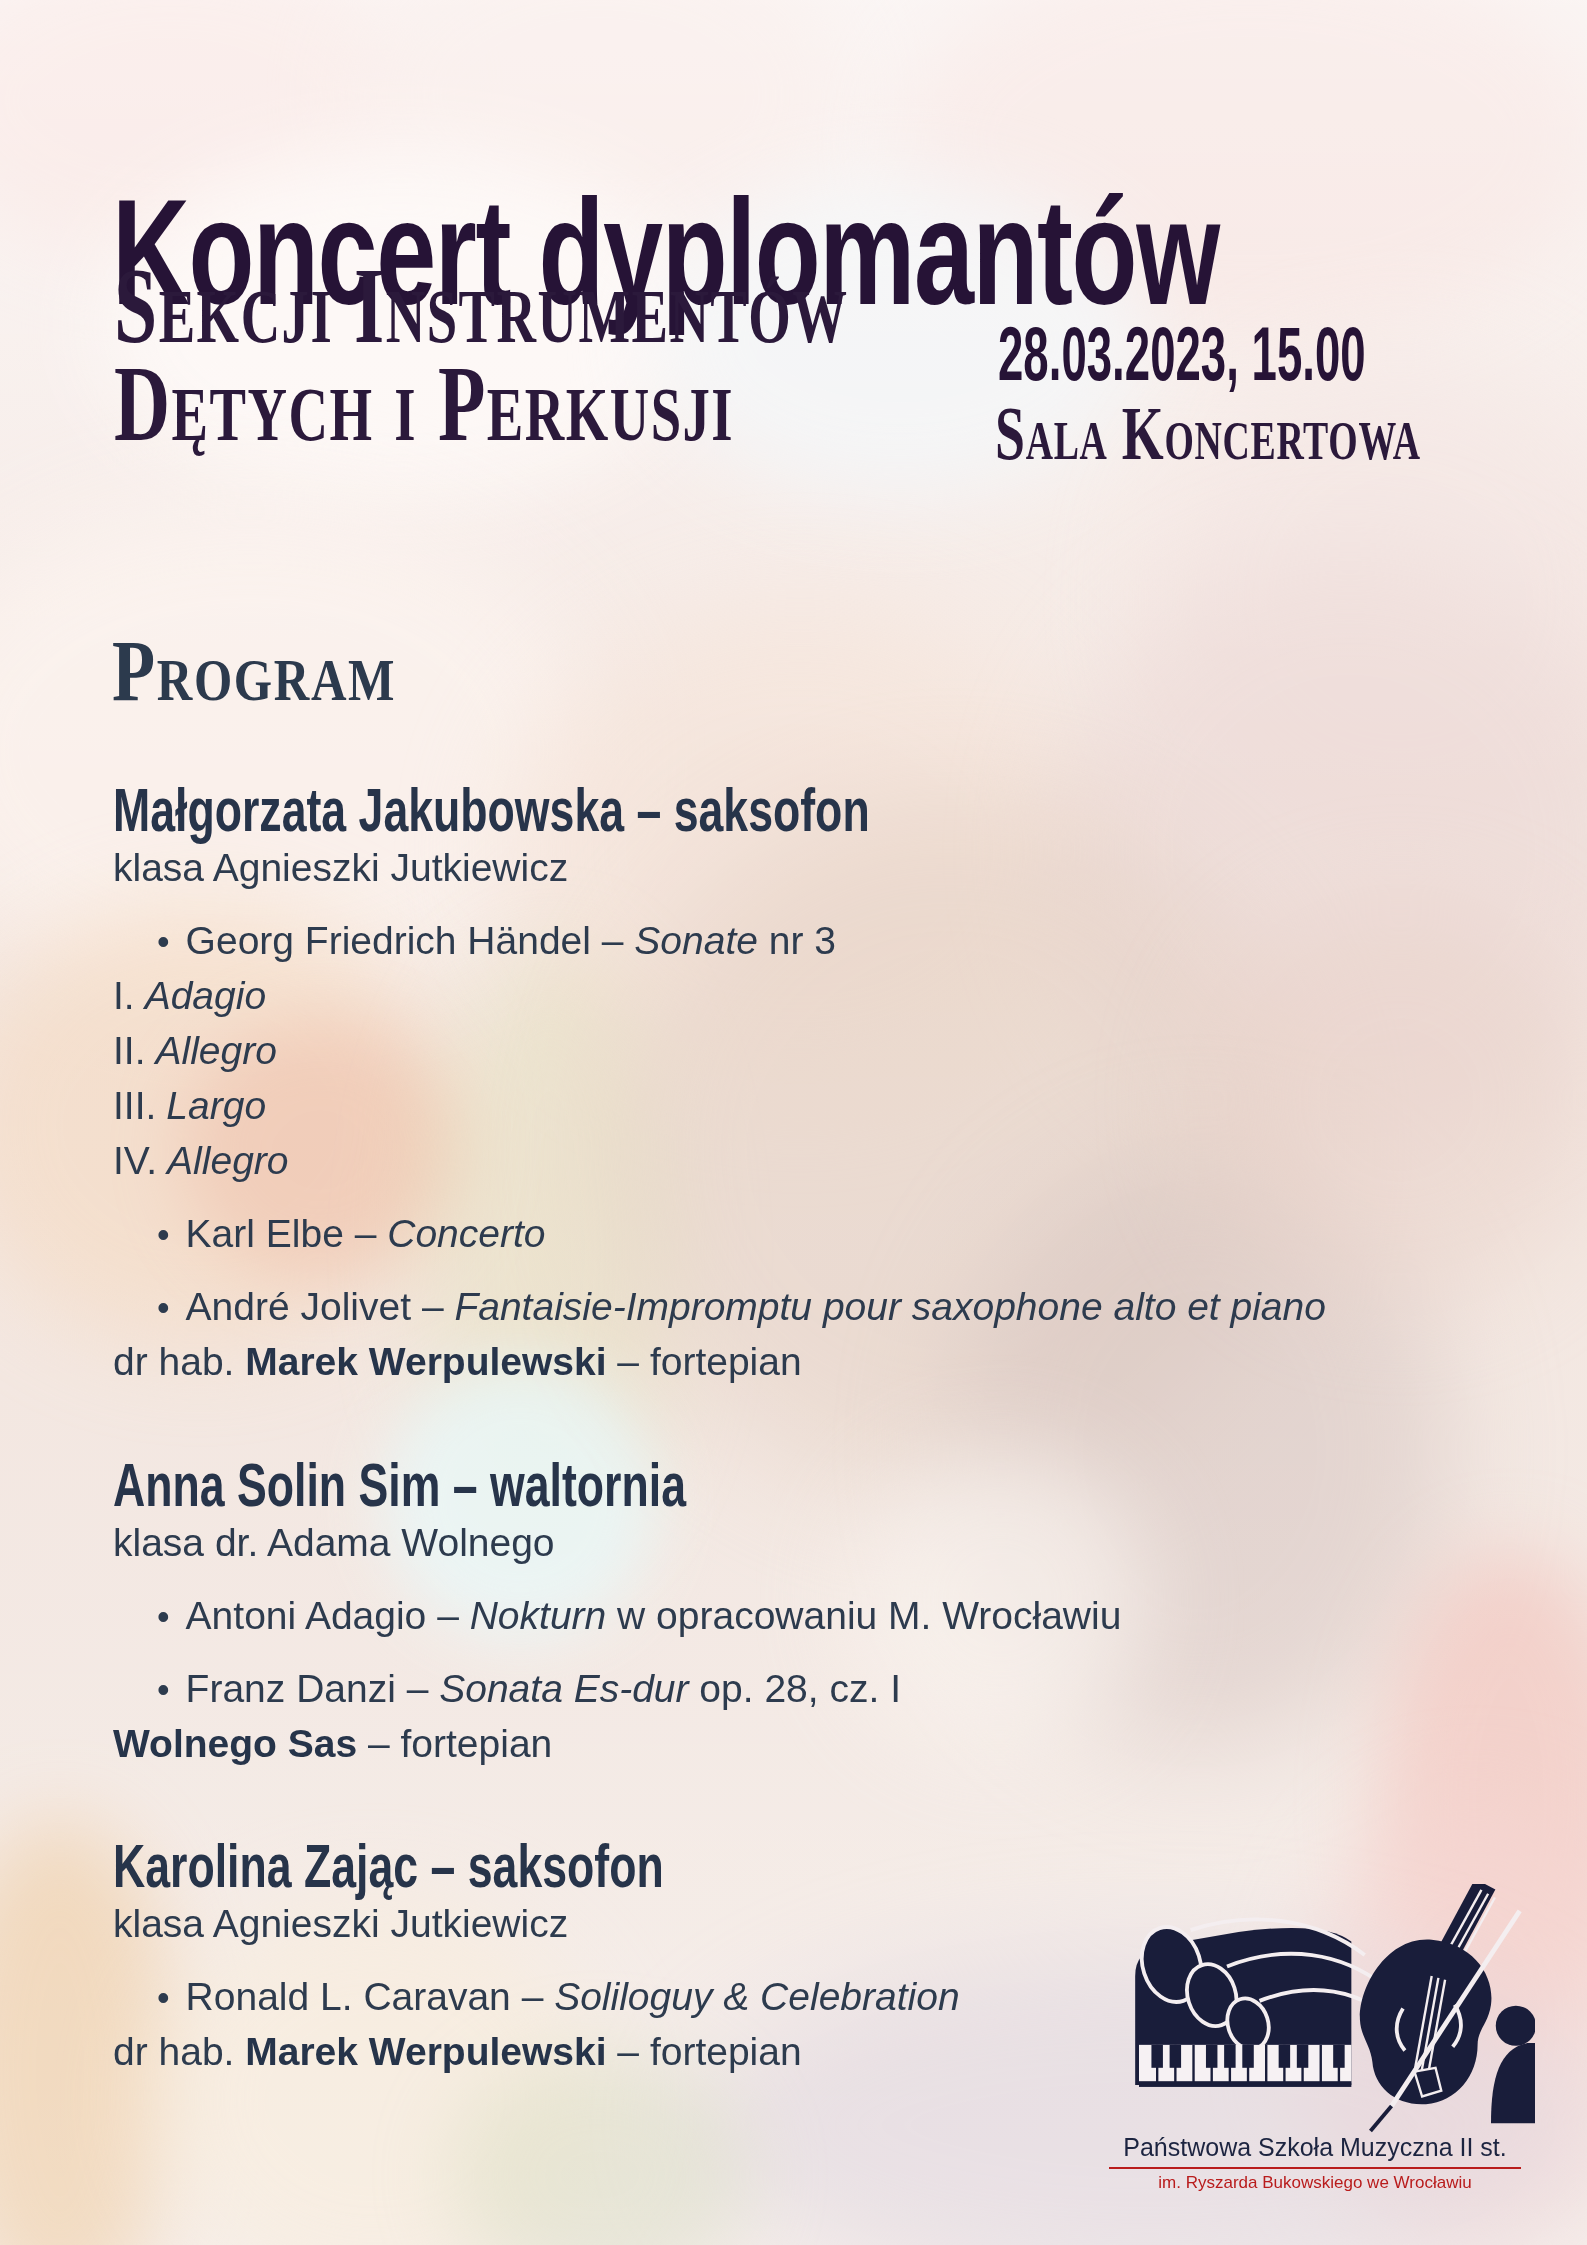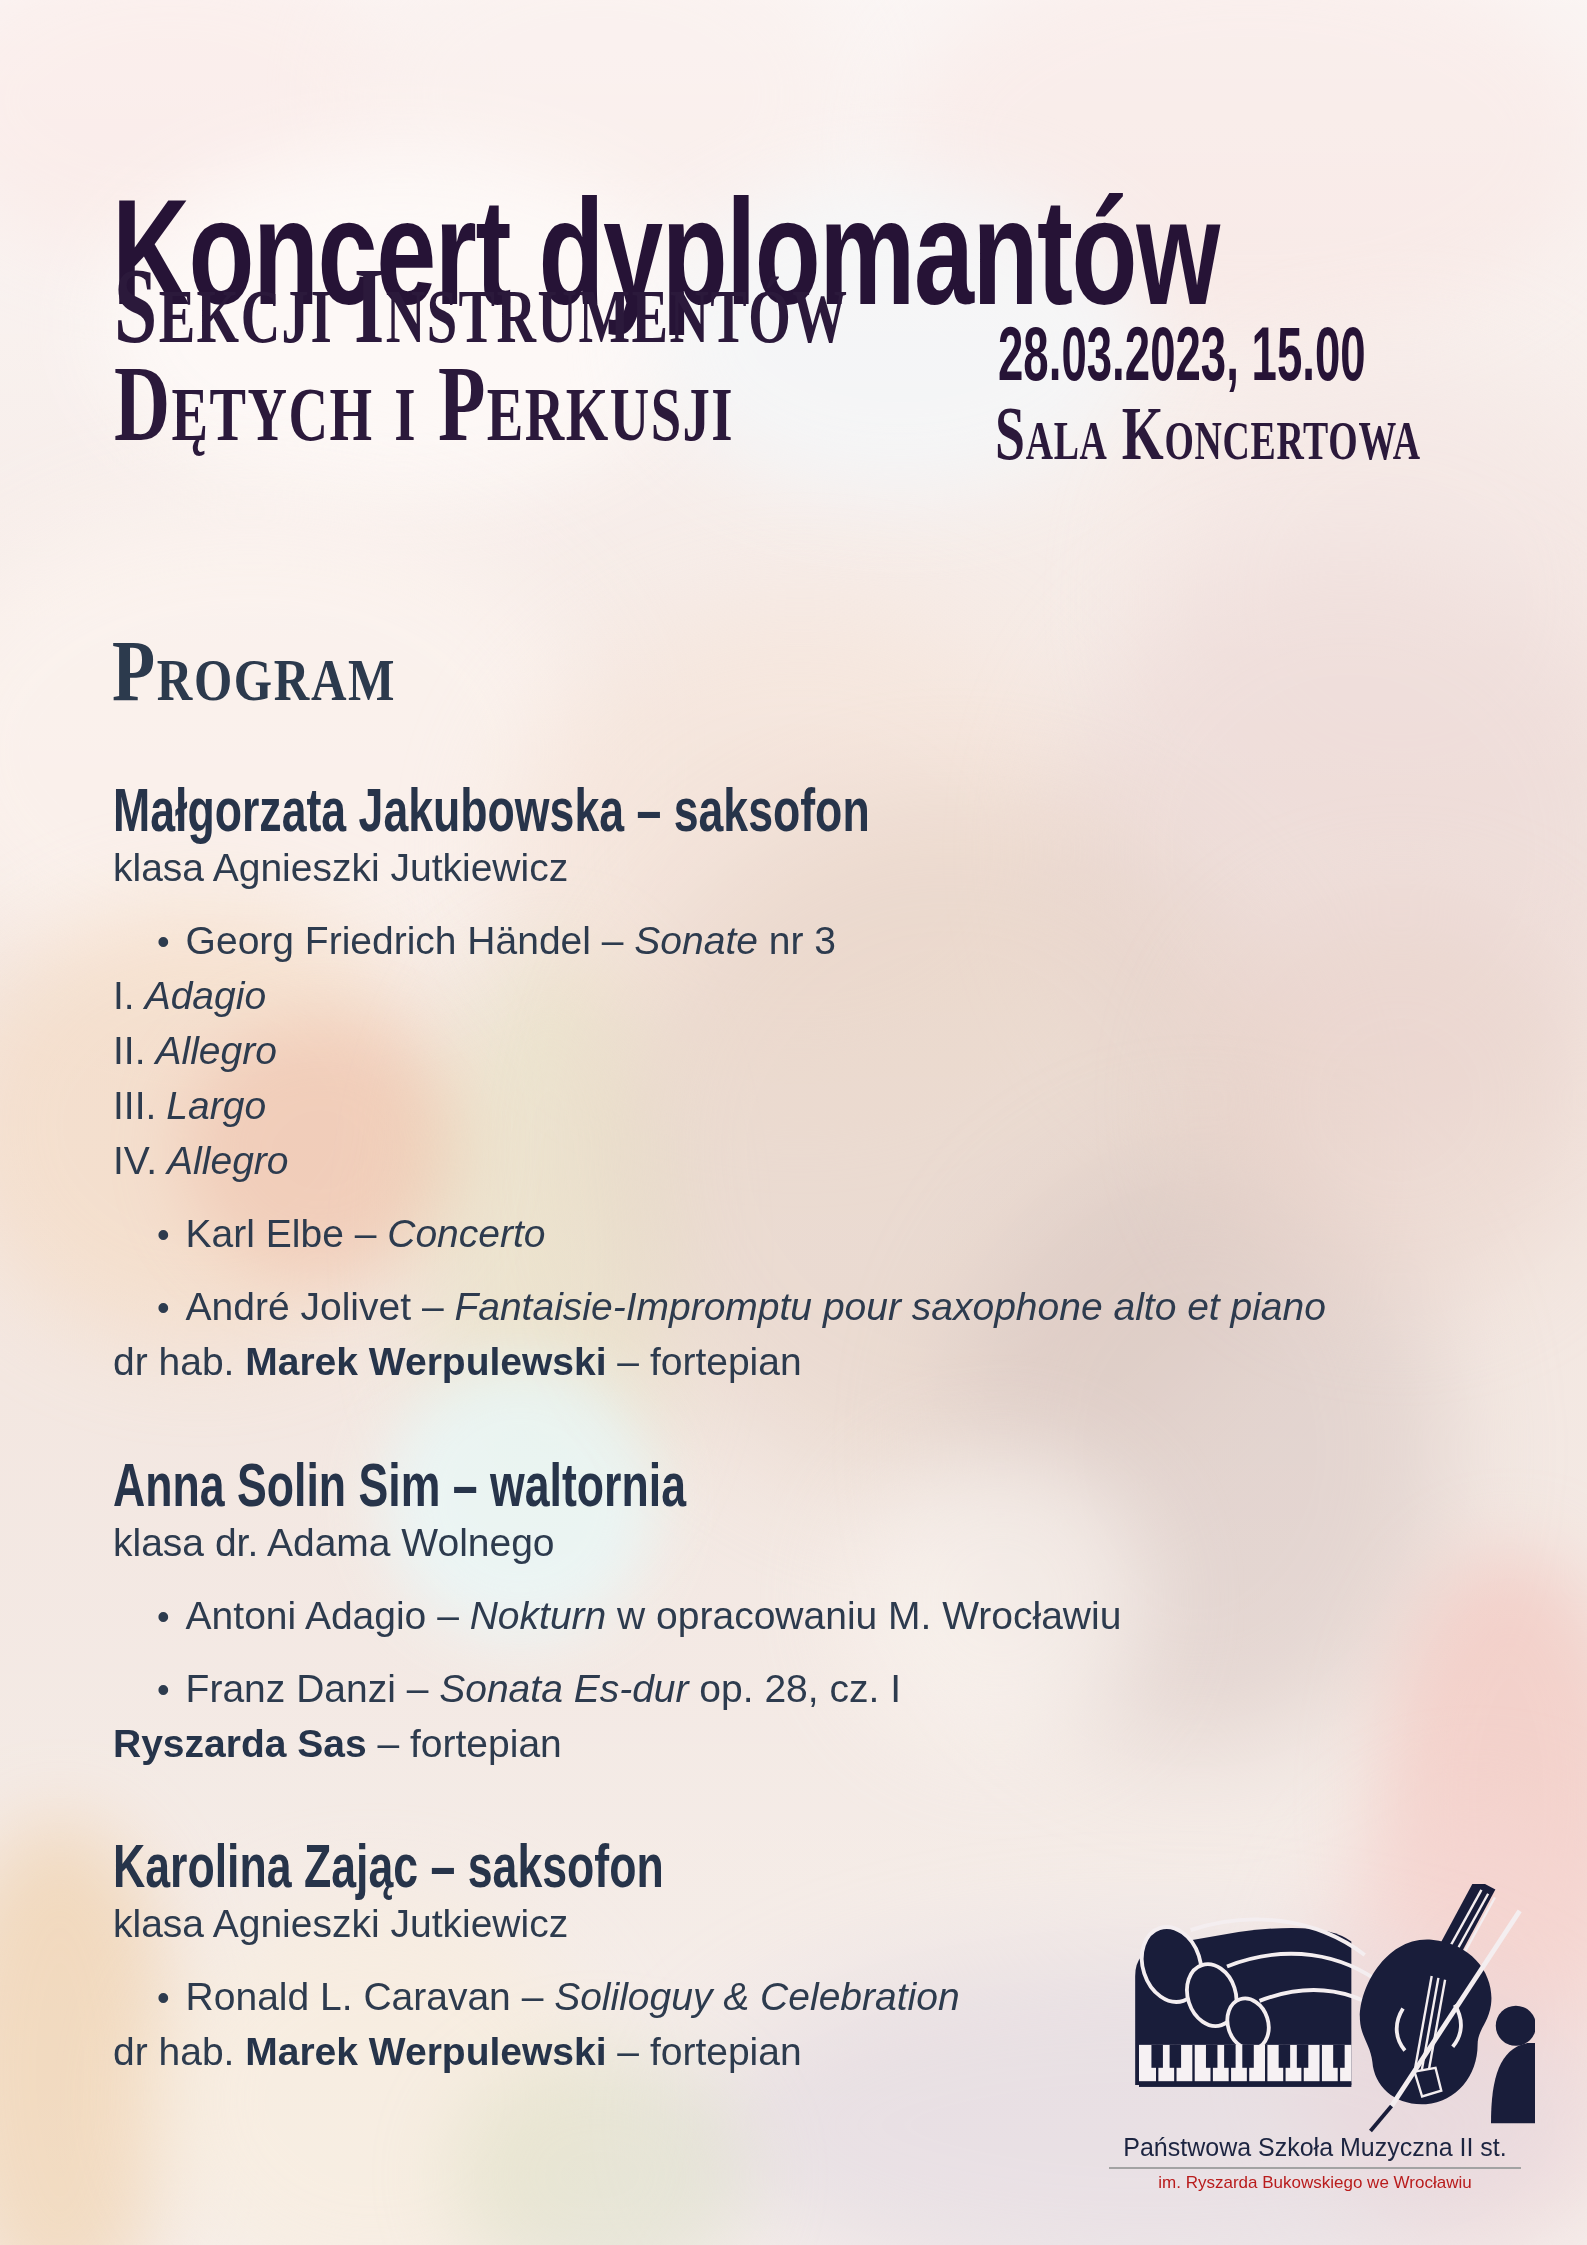--- a/index.html
+++ b/index.html
@@ -42,21 +42,21 @@
   .p-piece{padding-left:44px;margin-top:18px;}
   .dot{display:inline-block;margin-right:16px;font-size:36px;}
   .m-num{margin-right:10px;}
   .p-line b{font-weight:700;color:#26344a;}
   .block2{margin-top:66px;}
   .block3{margin-top:65px;}
 
   .logo-wrap{position:absolute;left:1080px;top:1884px;width:470px;text-align:center;z-index:2;}
   .logo-svg{display:block;margin:0 auto;}
   .school-name{display:inline-block;font-size:25px;color:#1c2440;
-    border-bottom:2px solid #a3a3a3;padding:0 14px 5px;}
+    border-bottom:2px solid #b91c1c;padding:0 14px 5px;}
   .school-sub{font-size:17px;color:#b91c1c;margin-top:4px;}
 </style>
 </head>
 <body>
 
 <div>
   <div class="blob" style="left:-80px;top:-60px;width:500px;height:320px;background:#f7ddd8;opacity:.8;filter:blur(40px);"></div>
   <div class="blob" style="left:350px;top:-80px;width:500px;height:350px;background:#f6e3de;opacity:.8;filter:blur(40px);"></div>
   <div class="blob" style="left:900px;top:-60px;width:700px;height:400px;background:#f4d9d4;opacity:.7;filter:blur(40px);"></div>
   <div class="blob" style="left:100px;top:150px;width:600px;height:350px;background:#fdf6f3;opacity:.9;filter:blur(40px);"></div>
@@ -107,21 +107,21 @@
       <div class="p-line p-piece"><span class="dot">•</span><span>Karl Elbe – </span><i>Concerto</i><span></span></div>
       <div class="p-line p-piece"><span class="dot">•</span><span>André Jolivet – </span><i>Fantaisie-Impromptu pour saxophone alto et piano</i><span></span></div>
       <div class="p-line"><span>dr hab. </span><b>Marek Werpulewski</b><span> – fortepian</span></div>
     </section>
 
     <section class="block2">
       <div class="p-name"><span class="squeeze">Anna Solin Sim – waltornia</span></div>
       <div class="p-line">klasa dr. Adama Wolnego</div>
       <div class="p-line p-piece"><span class="dot">•</span><span>Antoni Adagio – </span><i>Nokturn</i><span> w opracowaniu M. Wrocławiu</span></div>
       <div class="p-line p-piece"><span class="dot">•</span><span>Franz Danzi – </span><i>Sonata Es-dur</i><span> op. 28, cz. I</span></div>
-      <div class="p-line"><span></span><b>Ryszarda Sas</b><span> – fortepian</span></div>
+      <div class="p-line"><span></span><b>Wolnego Sas</b><span> – fortepian</span></div>
     </section>
 
     <section class="block3">
       <div class="p-name"><span class="squeeze">Karolina Zając – saksofon</span></div>
       <div class="p-line">klasa Agnieszki Jutkiewicz</div>
       <div class="p-line p-piece"><span class="dot">•</span><span>Ronald L. Caravan – </span><i>Soliloguy &amp; Celebration</i><span></span></div>
       <div class="p-line"><span>dr hab. </span><b>Marek Werpulewski</b><span> – fortepian</span></div>
     </section>
 
   </div>

